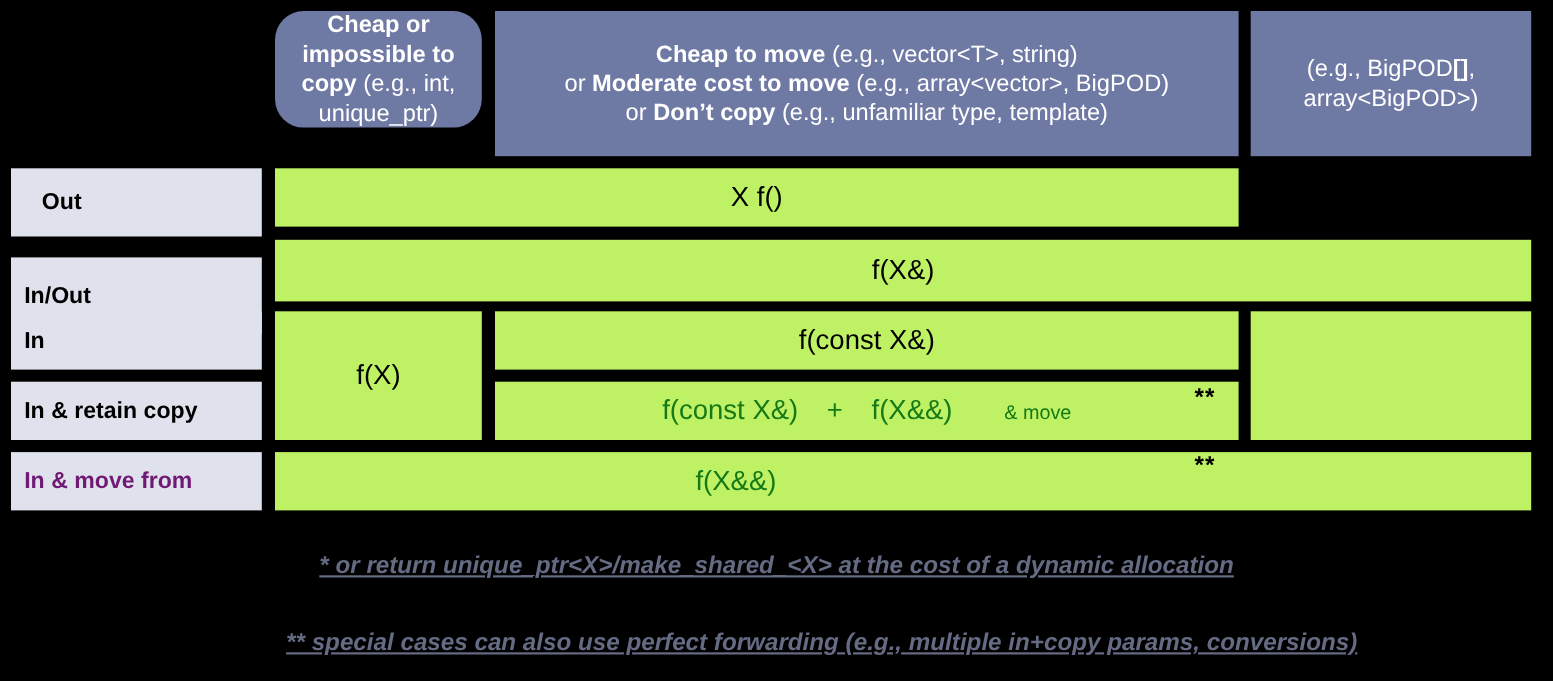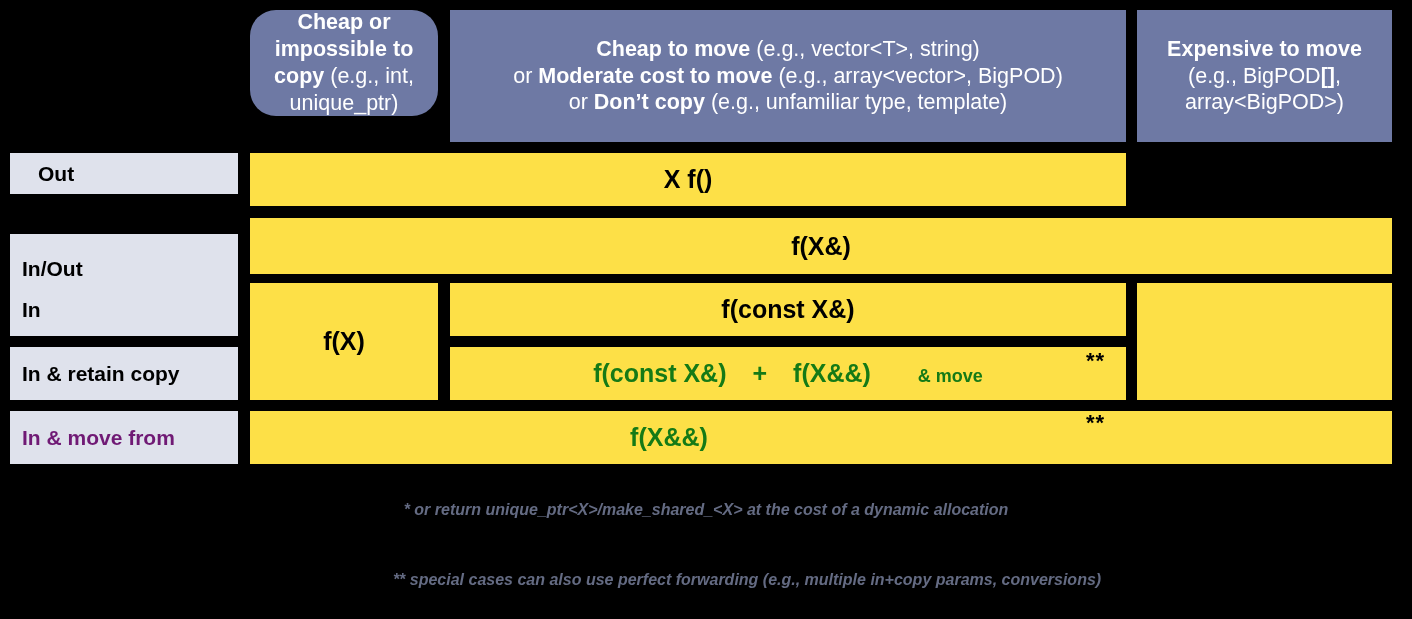--- a/index.html
+++ b/index.html
@@ -46,24 +46,24 @@
     font-size: 21px;
     font-weight: 700;
     justify-content: flex-start;
     text-align: left;
     padding-left: 12px;
   }
   .rowlabel.green { color: #701a75; }
 
   
   .body-cell {
-    background: #fde047;
+    background: #bef264;
     color: #000000;
     font-size: 25px;
-    font-weight: 700;
+    font-weight: 400;
   }
   .body-cell.green { color: #157a16; }
 
   .combo {
     display: flex;
     align-items: baseline;
     justify-content: center;
     gap: 0;
     width: 100%;
   }
@@ -79,25 +79,26 @@
     letter-spacing: 1px;
     line-height: 1;
   }
 
   
   .footnote {
     position: absolute;
     color: #646b83;
     font-style: italic;
     font-weight: 700;
-    font-size: 16px;
+    font-size: 22px;
     white-space: nowrap;
     text-align: center;
     width: 100%;
     left: 0;
+    text-decoration: underline;
   }
 </style>
 </head>
 <body>
 
 <div class="cell hdr-black" style="left:10px; top:10px; width:228px; height:132px;"></div>
 
 <div class="cell hdr" style="left:250px; top:10px; width:188px; height:106px;border-radius:26px;">
   <div>
     <b>Cheap or impossible to copy</b><span> (e.g., int, unique_ptr)</span>
@@ -107,27 +108,26 @@
 <div class="cell hdr" style="left:450px; top:10px; width:676px; height:132px;">
   <div>
     <div><b>Cheap to move</b><span> (e.g., vector&lt;T&gt;, string)</span></div>
     <div><span>or </span><b>Moderate cost to move</b><span> (e.g., array&lt;vector&gt;, BigPOD)</span></div>
     <div><span>or </span><b>Don’t copy</b><span> (e.g., unfamiliar type, template)</span></div>
   </div>
 </div>
 
 <div class="cell hdr" style="left:1137px; top:10px; width:255px; height:132px;">
   <div>
-    <div><b>Expensive to move</b></div>
     <div><span>(e.g., BigPOD</span><b>[]</b><span>,</span></div>
     <div><span>array&lt;BigPOD&gt;)</span></div>
   </div>
 </div>
 
-<div class="cell rowlabel" style="left:10px; top:153px; width:228px; height:41px;padding-left:28px;">
+<div class="cell rowlabel" style="left:10px; top:153px; width:228px; height:62px;padding-left:28px;">
   <span>Out</span>
 </div>
 <div class="cell rowlabel" style="left:10px; top:218px; width:228px; height:70px;margin-top:16px;">
   <span>In/Out</span>
 </div>
 <div class="cell rowlabel" style="left:10px; top:283px; width:228px; height:53px;">
   <span>In</span>
 </div>
 <div class="cell rowlabel" style="left:10px; top:347px; width:228px; height:53px;">
   <span>In &amp; retain copy</span>

